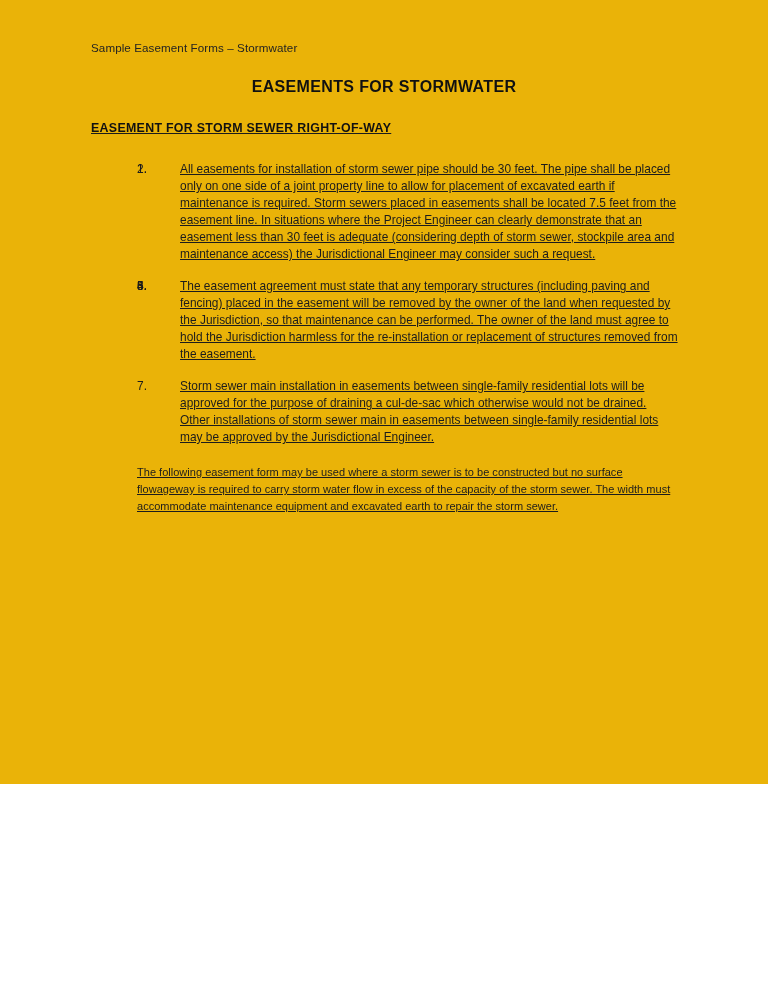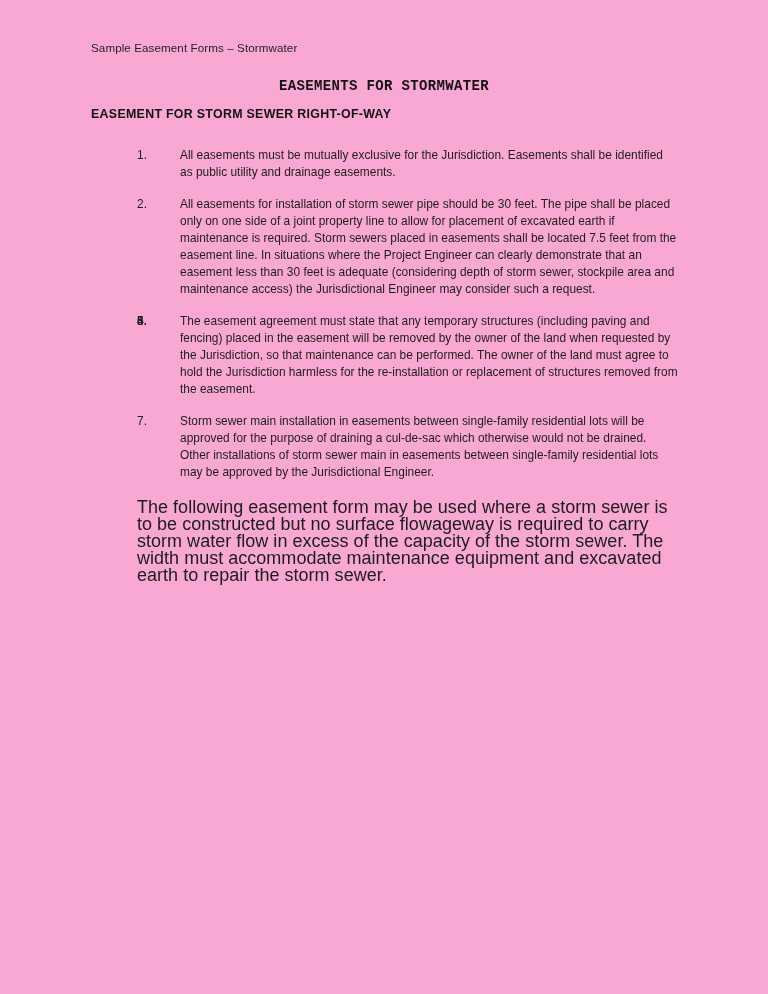--- a/index.html
+++ b/index.html
@@ -16,22 +16,22 @@
     font-family: "Liberation Sans", sans-serif;
     color: #1c1c1c;
     -webkit-font-smoothing: antialiased;
   }
 
   .page {
     position: absolute;
     top: 0;
     left: 0;
     width: 768px;
-    height: 994px;
-    background: #f9a8d4;
+    height: 784px;
+    background: #eab308;
   }
 
   
   .doc-header {
     position: absolute;
     left: 91px;
     top: 40px;
     font-size: 11.6px;
     line-height: 16px;
     letter-spacing: 0.1px;
@@ -39,33 +39,33 @@
     white-space: nowrap;
   }
 
   
   .doc-title {
     position: absolute;
     left: 0;
     top: 78px;
     width: 768px;
     text-align: center;
-    font-size: 14px;
+    font-size: 16px;
     font-weight: bold;
     letter-spacing: 0.35px;
     color: #111111;
-    font-family: Liberation Mono, monospace;
   }
 
   
   .content {
     position: absolute;
     left: 0;
-    top: 106px;
+    top: 120px;
     width: 768px;
+    text-decoration: underline;
   }
 
   .section-heading {
     margin: 0 0 0 91px;
     padding-top: 0;
     font-size: 12.4px;
     font-weight: bold;
     letter-spacing: 0.3px;
     color: #111111;
     line-height: 17px;
@@ -104,21 +104,21 @@
     color: #1c1c1c;
   }
 
   .clause.first { margin-top: 24px; }
   .clause.gap   { margin-top: 15px; }
 
   
   .body-paragraph {
     margin: 18px 0 0 137px;
     width: 542px;
-    font-size: 18px;
+    font-size: 11px;
     line-height: 17px;
     letter-spacing: 0.02px;
     color: #1c1c1c;
   }
 </style>
 </head>
 <body>
 
 <div class="page">
 
@@ -127,21 +127,20 @@
   <div class="doc-title">EASEMENTS FOR STORMWATER</div>
 
   <div class="content">
 
     <h2 class="section-heading">EASEMENT FOR STORM SEWER RIGHT-OF-WAY</h2>
 
     <ol class="clause-list">
 
       <li class="clause first">
         <span class="num">1.</span>
-        <span class="txt">All easements must be mutually exclusive for the Jurisdiction.  Easements shall be identified as public utility and drainage easements.</span>
       </li>
 
       <li class="clause gap">
         <span class="num">2.</span>
         <span class="txt">All easements for installation of storm sewer pipe should be 30 feet.  The pipe shall be placed only on one side of a joint property line to allow for placement of excavated earth if maintenance is required.  Storm sewers placed in easements shall be located 7.5 feet from the easement line.  In situations where the Project Engineer can clearly demonstrate that an easement less than 30 feet is adequate (considering depth of storm sewer, stockpile area and maintenance access) the Jurisdictional Engineer may consider such a request.</span>
       </li>
 
       <li class="clause gap">
         <span class="num">3.</span>
       </li>

